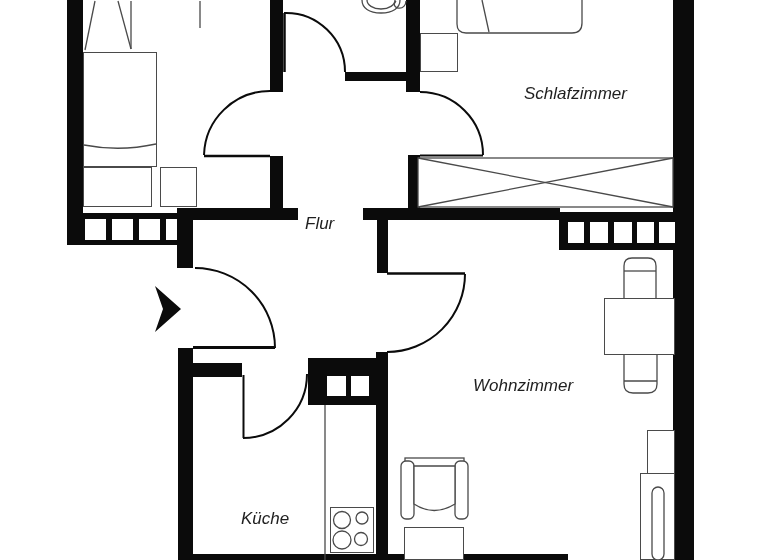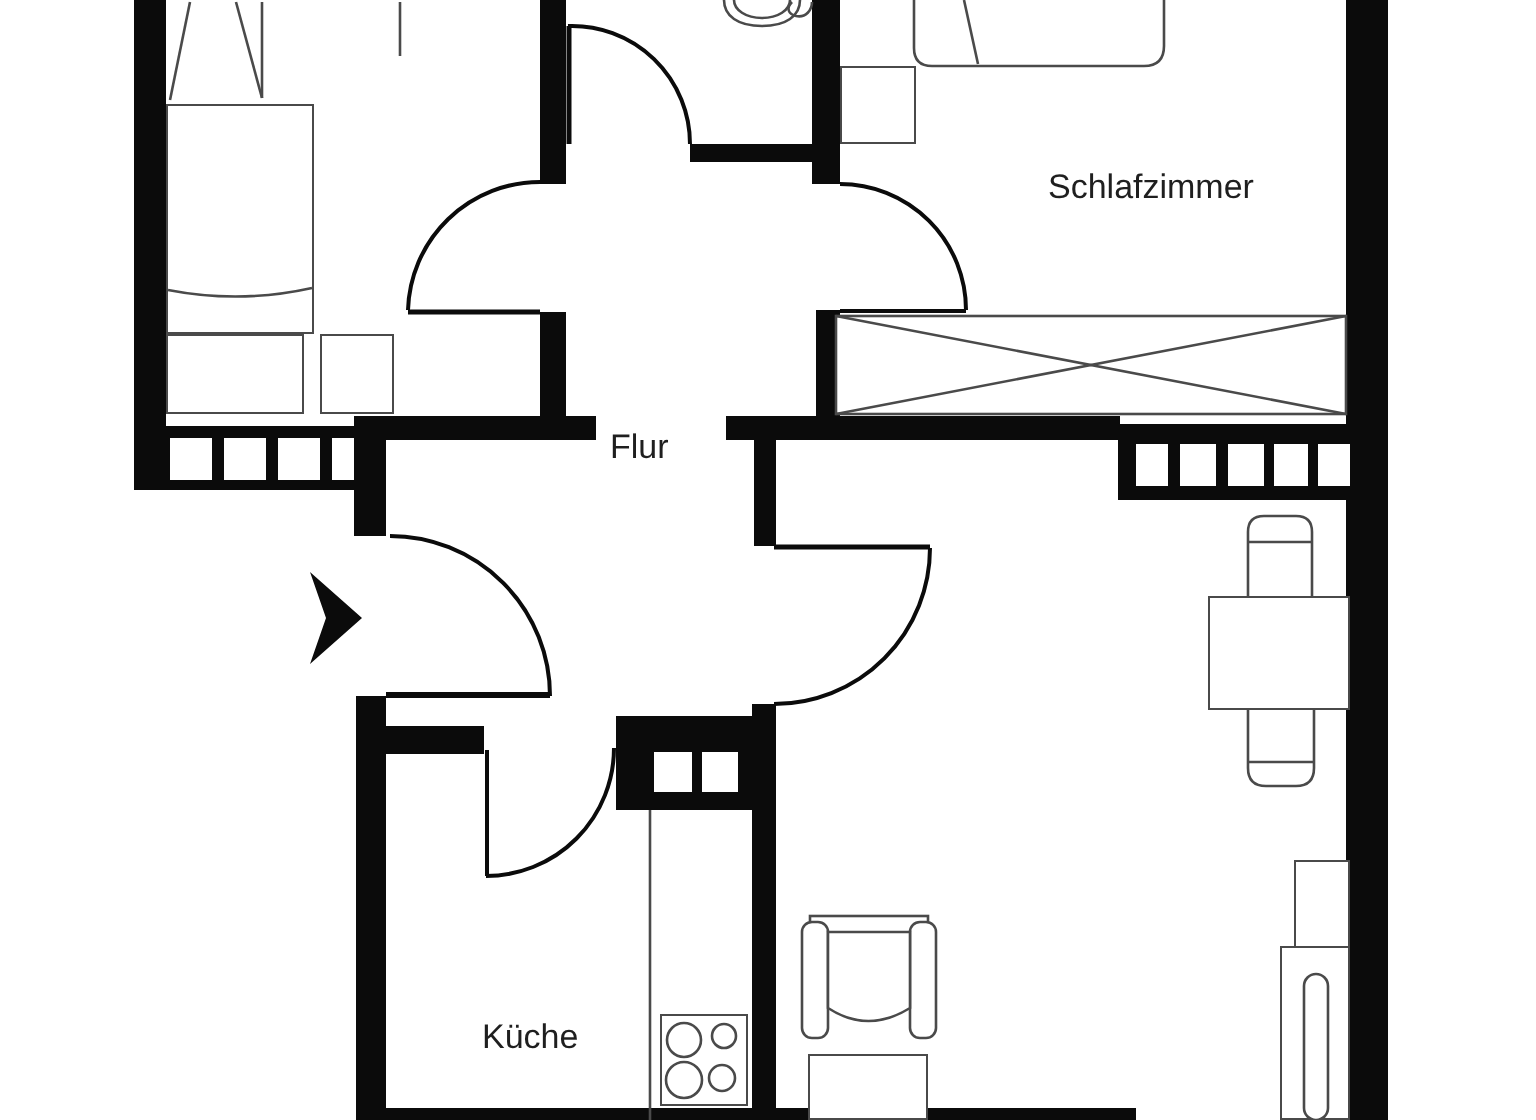--- a/index.html
+++ b/index.html
@@ -1,21 +1,21 @@
 <!DOCTYPE html>
 <html style="--wall: #0b0b0b; --line: #3c3c3c; --furniture: #4a4a4a; --background: #ffffff; --text: #1f1f1f;"><head>
 <meta charset="utf-8">
 <style>
   :root{
     --wall:#0b0b0b; --line:#3c3c3c; --furniture:#4a4a4a;
     --background:#ffffff; --text:#1f1f1f;
   }
   html,body{margin:0;padding:0;background:var(--background);}
   #plan{position:relative;width:768px;height:560px;background:var(--background);
-        overflow:hidden;font-family:"Liberation Sans",sans-serif;}
+        overflow:hidden;font-family:"Liberation Sans",sans-serif;font-style:italic;}
   .wall{position:absolute;background:var(--wall);z-index:1;}
   .win{position:absolute;background:var(--background);z-index:2;}
   .furn{position:absolute;background:var(--background);border:1.4px solid var(--furniture);
         box-sizing:border-box;z-index:2;}
   svg.overlay{position:absolute;left:0;top:0;z-index:3;pointer-events:none;}
   .arc{fill:none;stroke:var(--wall);stroke-width:2;}
   .leaf{stroke:var(--wall);}
   .fline{fill:none;stroke:var(--furniture);stroke-width:1.3;}
   .ffill{fill:var(--background);stroke:var(--furniture);stroke-width:1.3;}
   .label{position:absolute;color:var(--text);font-size:17px;z-index:4;white-space:nowrap;}
@@ -137,15 +137,16 @@
       <rect class="ffill" x="401" y="461" width="13" height="58" rx="5"></rect>
       <rect class="ffill" x="455" y="461" width="13" height="58" rx="5"></rect>
       <path class="ffill" d="M414,466 H455 V504 Q434,517 414,504 Z"></path>
     </g>
 
     <rect class="ffill" x="652" y="487" width="12" height="73" rx="6"></rect>
   </svg>
 
   <div class="label" style="left:524px;top:84px;">Schlafzimmer</div>
   <div class="label" style="left:305px;top:214px;">Flur</div>
+  <div class="label" style="left:473px;top:376px;">Wohnzimmer</div>
   <div class="label" style="left:241px;top:509px;">Küche</div>
 
 </div>
 
 </body></html>

